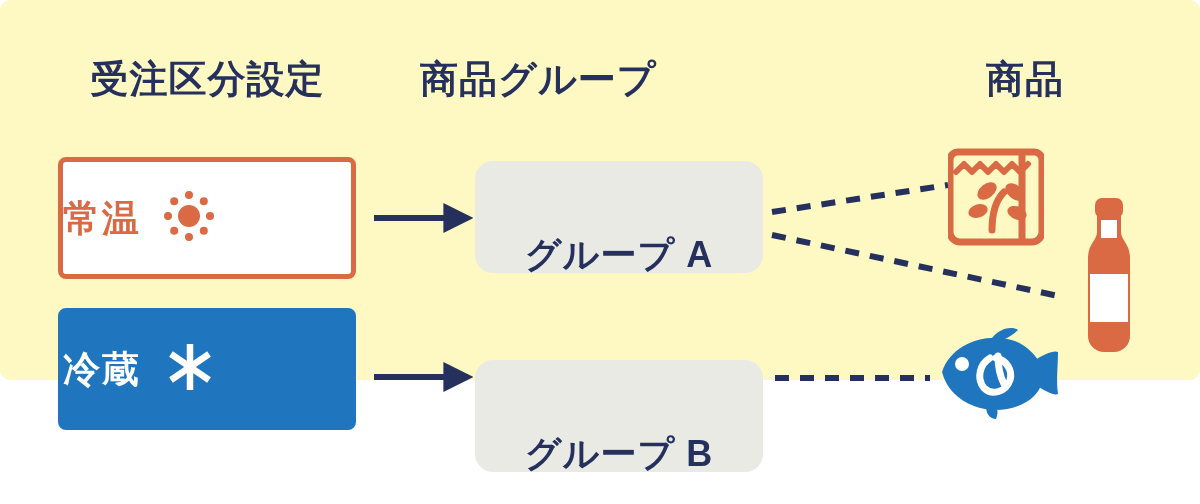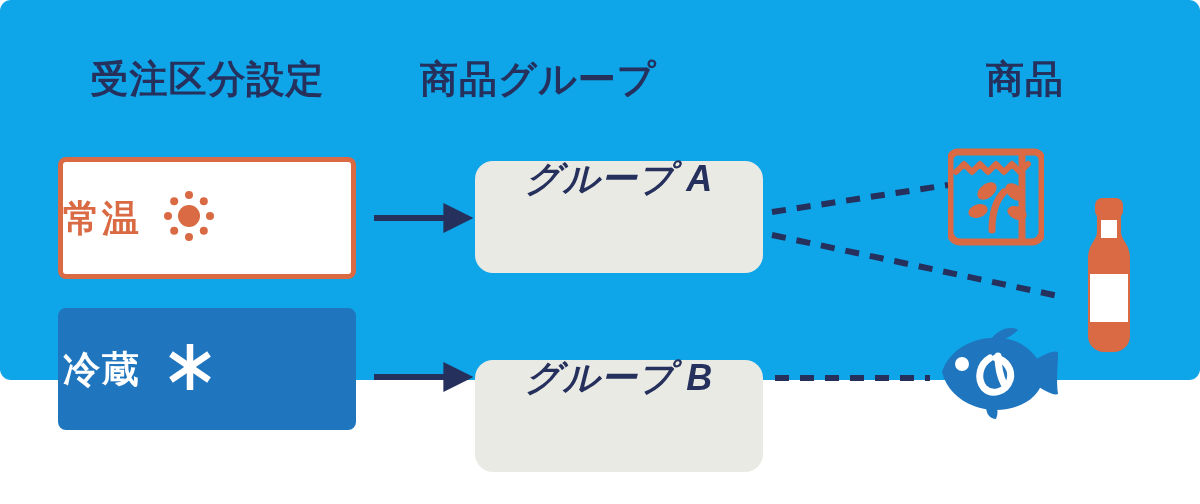--- a/index.html
+++ b/index.html
@@ -7,21 +7,21 @@
     width: 1200px;
     height: 504px;
     background: #ffffff;
     font-family: "Liberation Sans", "DejaVu Sans", sans-serif;
     overflow: hidden;
   }
   #stage {
     position: relative;
     width: 1200px;
     height: 380px;
-    background: #0ea5e9;
+    background: #fef9c3;
     border-radius: 11px;
   }
 
   
   .col-header {
     position: absolute;
     color: #25305C;
     font-size: 38px;
     font-weight: bold;
     letter-spacing: 1px;
@@ -67,23 +67,22 @@
 
   
   .group-pill {
     position: absolute;
     left: 475px;
     width: 288px;
     height: 112px;
     background: #EAEAE5;
     border-radius: 18px;
     display: flex;
-    align-items: flex-start;
+    align-items: flex-end;
     justify-content: center;
-    font-style: italic;
   }
   #pill-a { top: 161px; }
   #pill-b { top: 320px; margin-top: 40px; }
   .group-label {
     color: #25305C;
     font-size: 36px;
     font-weight: bold;
     letter-spacing: 1px;
     white-space: nowrap;
     line-height: 1;

